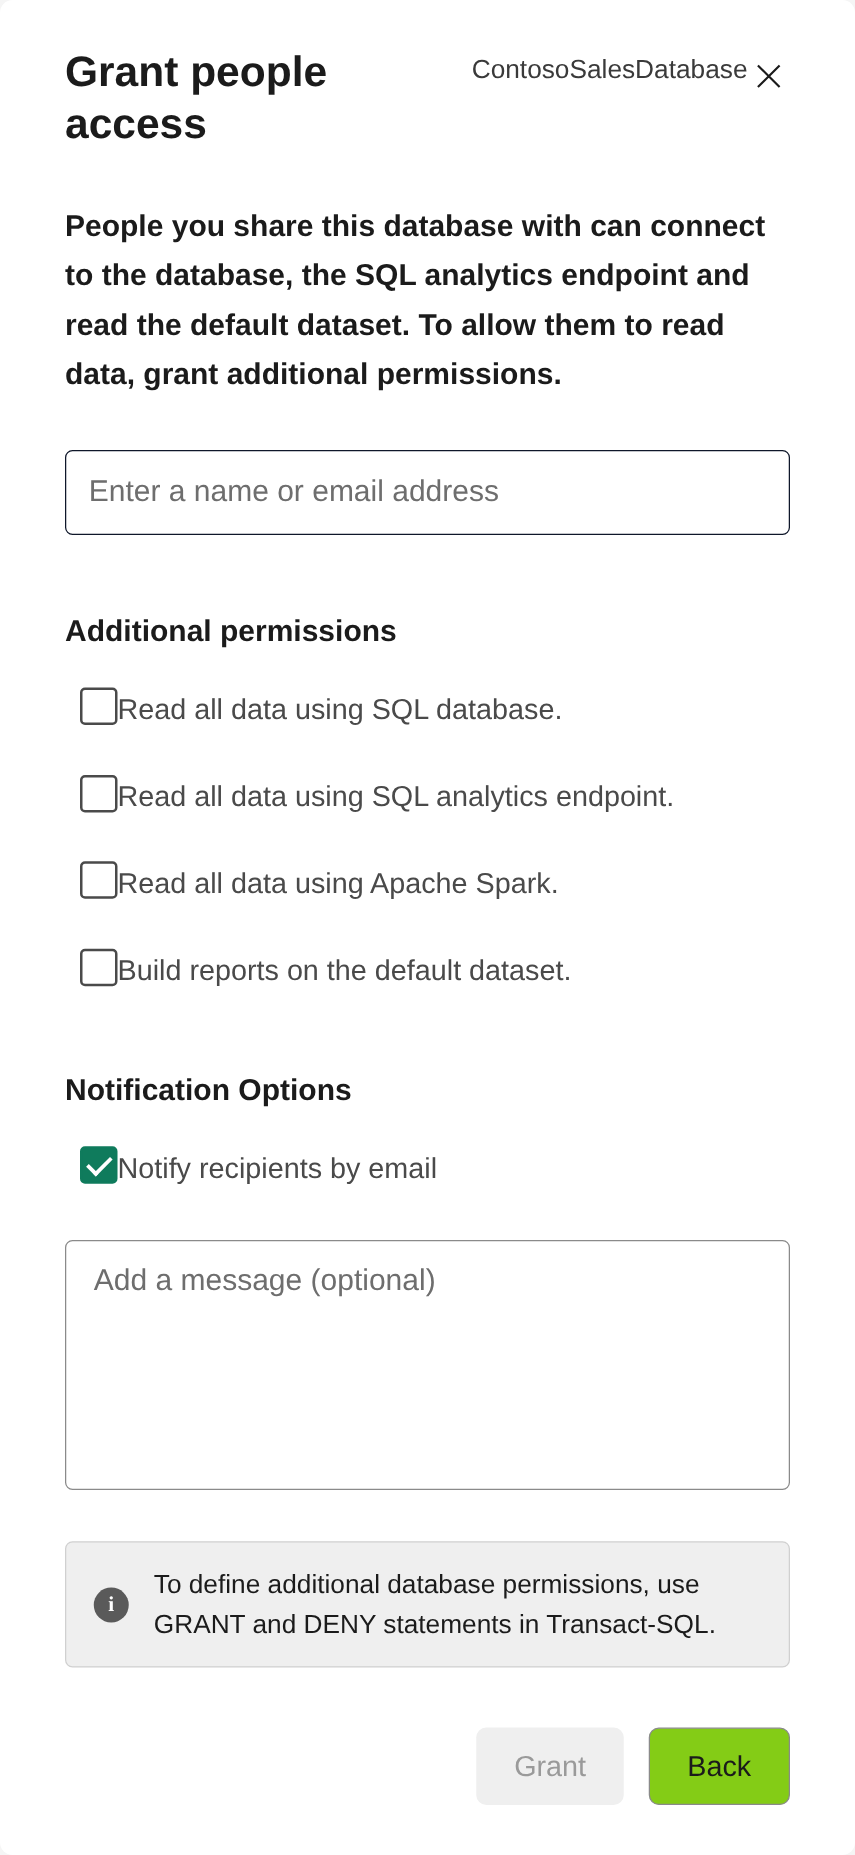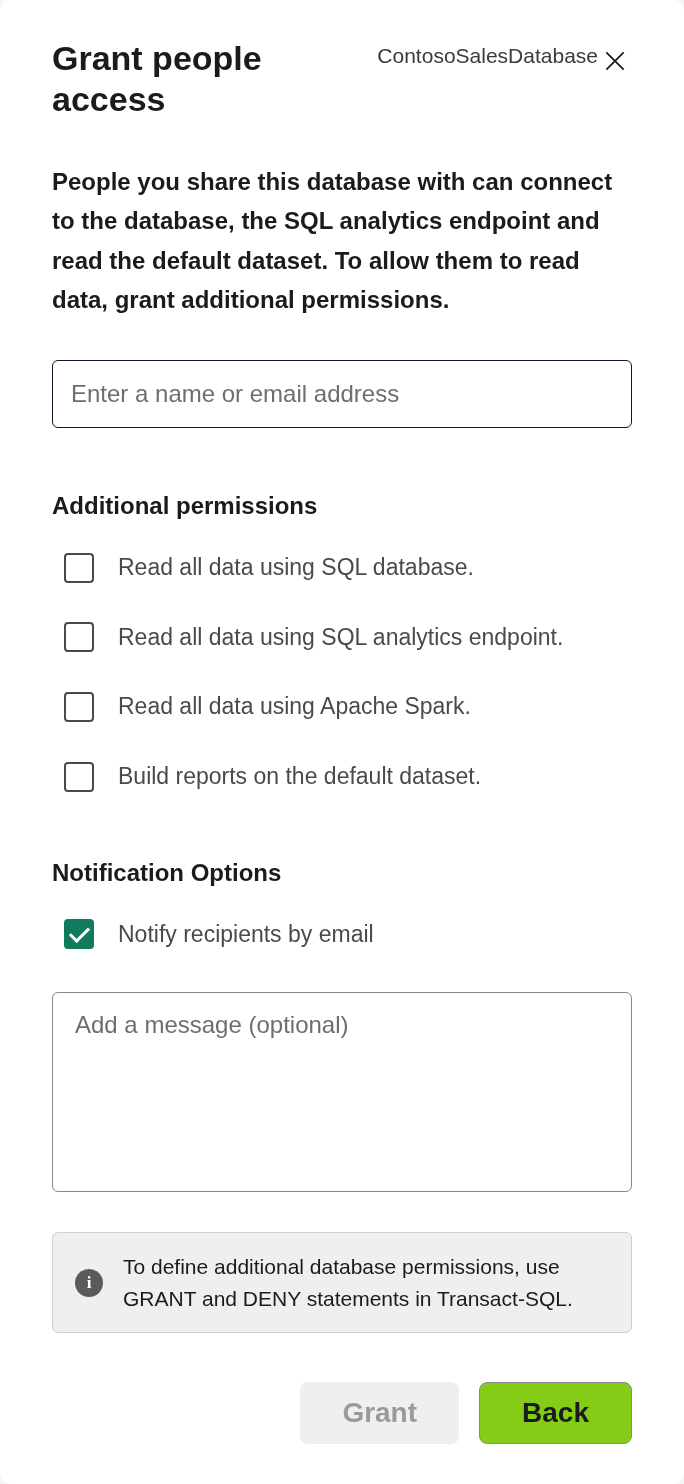--- a/index.html
+++ b/index.html
@@ -85,22 +85,20 @@
       margin-top: 64px;
     }
     .checkbox-list {
       margin-top: 30px;
       display: flex;
       flex-direction: column;
       gap: 34px;
     }
     .checkbox-row {
       display: flex;
-      align-items: center;
-      gap: 24px;
       padding-left: 12px;
     }
     .chk {
       width: 30px;
       height: 30px;
       min-width: 30px;
       border: 2px solid #4a4a4a;
       border-radius: 4px;
       background: #ffffff;
       cursor: pointer;
@@ -178,24 +176,24 @@
     }
     .btn-row {
       margin-top: auto;
       display: flex;
       justify-content: flex-end;
       gap: 20px;
       padding-top: 40px;
     }
     .btn {
       height: 62px;
-      padding: 0 42px;
+      padding: 0 30px;
       border-radius: 8px;
-      font-size: 28px;
-      font-weight: 700;
+      font-size: 23px;
+      font-weight: 400;
       font-family: inherit;
       cursor: pointer;
     }
     .btn-primary {
       background: #efefef;
       border: none;
       color: #9a9a9a;
       cursor: not-allowed;
     }
     .btn-secondary {

